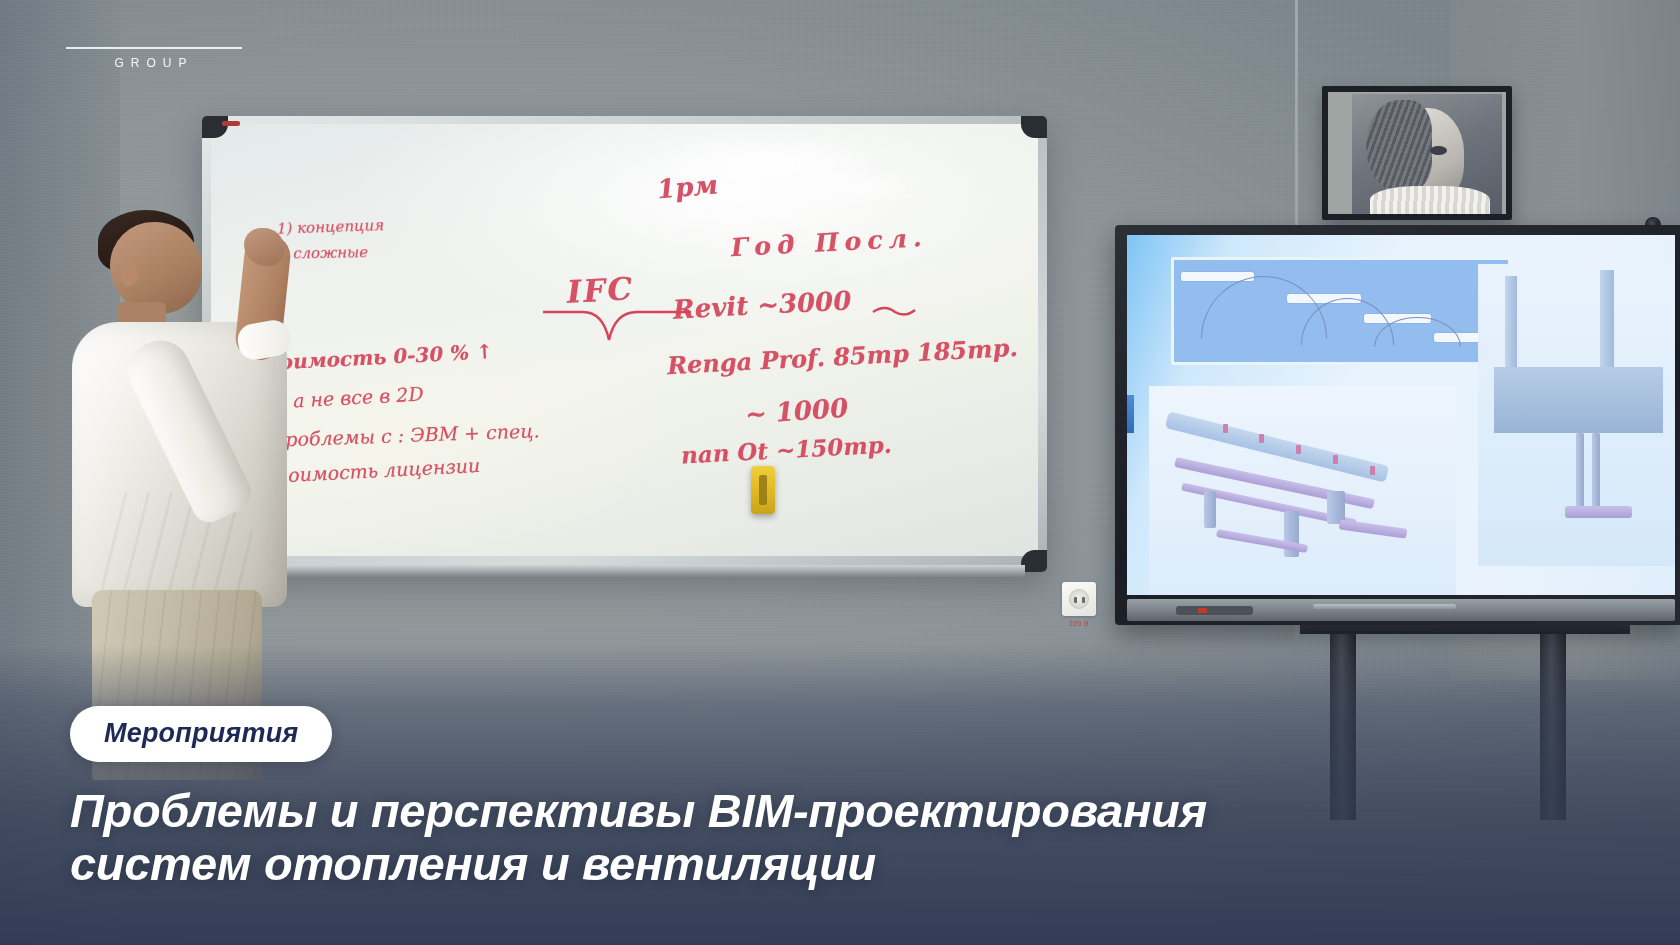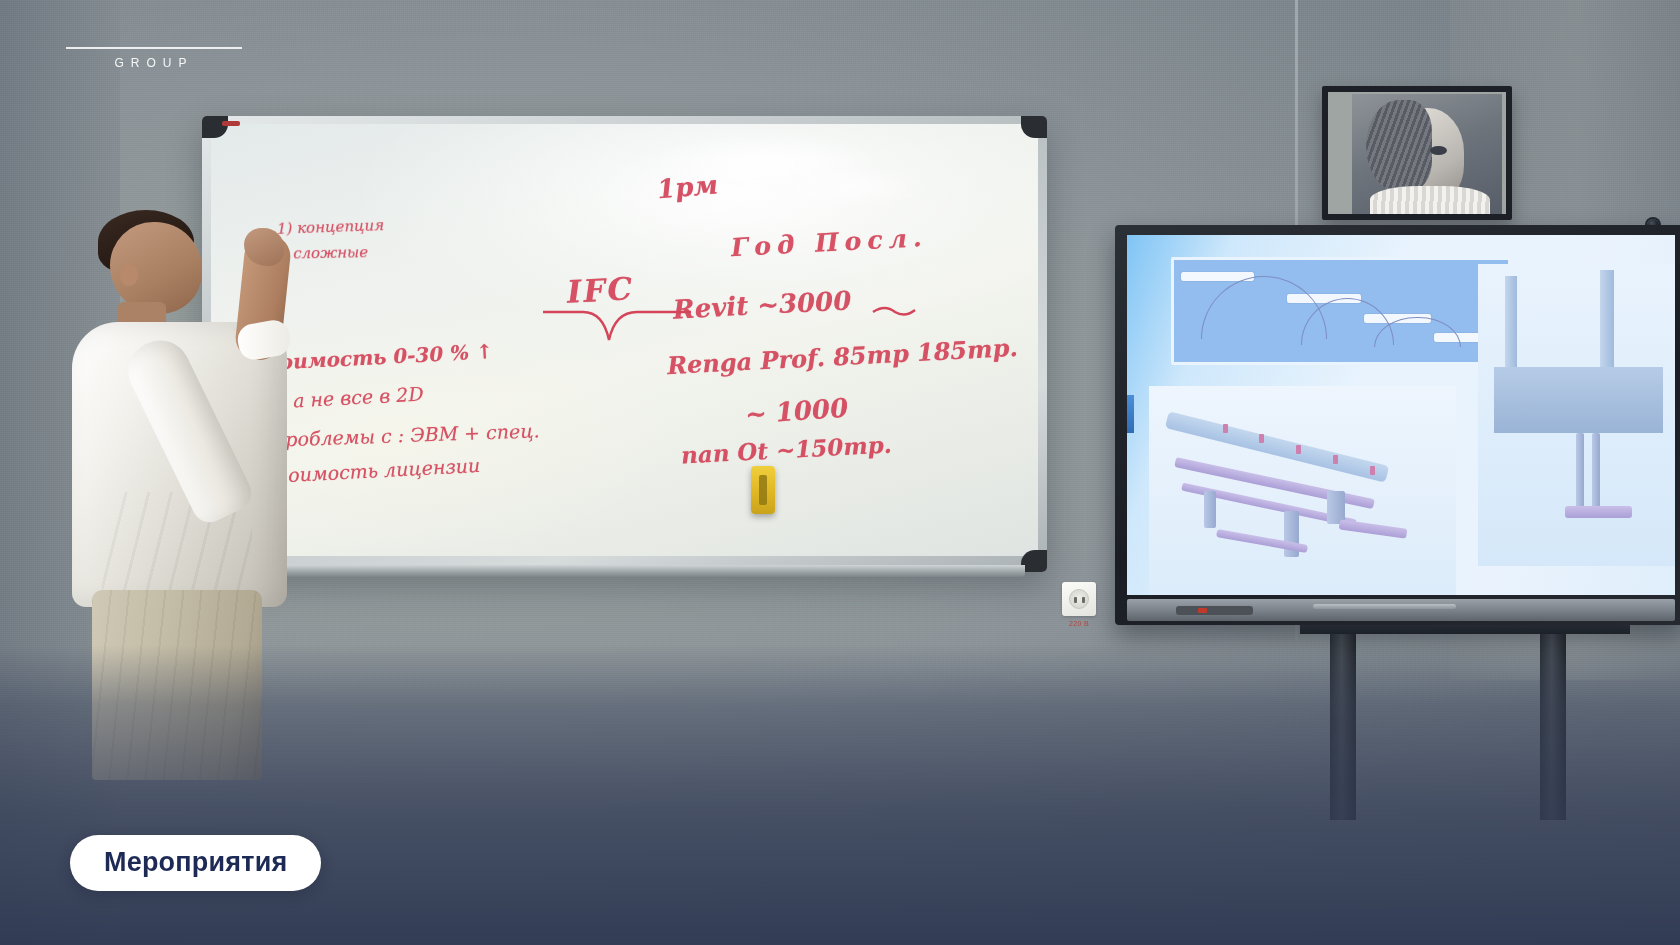--- a/index.html
+++ b/index.html
@@ -302,21 +302,21 @@
     background:radial-gradient(circle at 50% 45%,#efefea,#cfcfc8);
     border:1px solid #c6c6be;
   }
   .socket-pin{position:absolute;width:3px;height:6px;background:#6b6b66;border-radius:1px;}
   .socket-label{
     position:absolute;left:1062px;top:620px;width:34px;text-align:center;
     font-size:7px;color:#b2453c;letter-spacing:.3px;
   }
 
   
-  .caption{position:absolute;left:70px;bottom:54px;width:1520px;}
+  .caption{position:absolute;left:70px;bottom:54px;width:1520px;font-style:italic;}
   .badge{
     display:inline-block;
     background:#ffffff;border-radius:999px;
     padding:12px 34px 13px;
     color:#1d2a55;font-size:27px;font-weight:700;letter-spacing:.2px;
     box-shadow:0 3px 14px rgba(12,18,38,.25);
   }
   .headline{
     margin-top:22px;color:#ffffff;
     font-size:47px;font-weight:700;line-height:1.14;letter-spacing:-.3px;
@@ -467,15 +467,19 @@
       <div class="socket-pin" style="left:4px;top:7px;"></div>
       <div class="socket-pin" style="left:12px;top:7px;"></div>
     </div>
   </div>
   <div class="socket-label">220 В</div>
 
   <div class="floor"></div>
 
   <div class="caption">
     <div class="badge">Мероприятия</div>
+    <div class="headline">
+      <span class="l1">Проблемы и перспективы BIM-проектирования</span>
+      <span class="l2">систем отопления и вентиляции</span>
+    </div>
   </div>
 
 </div>
 
 </body></html>

